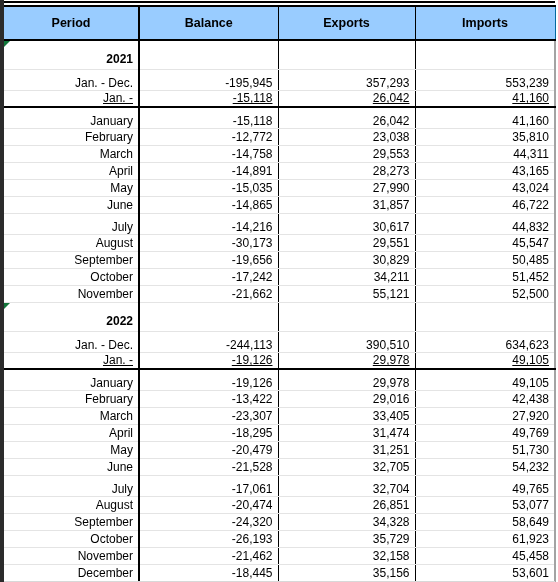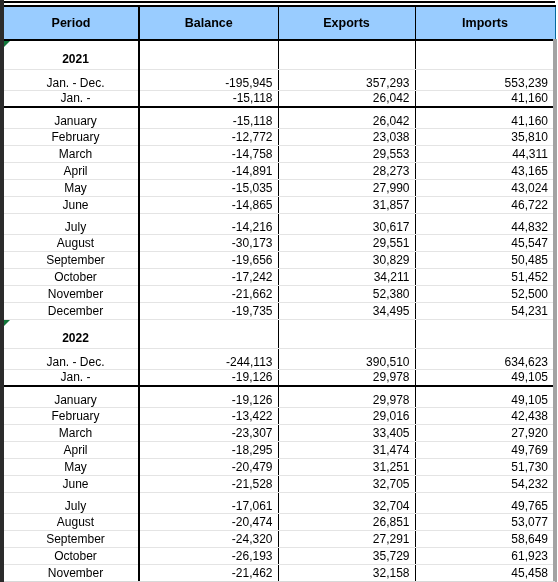--- a/index.html
+++ b/index.html
@@ -86,45 +86,45 @@
     padding: 0 5px;
     background: #ffffff;
     border-bottom: 1px solid #e4e4e4;
     border-right: 1px solid #000000;
     box-sizing: border-box;
     white-space: nowrap;
     overflow: hidden;
     vertical-align: middle;
   }
   tbody td.label {
-    text-align: center;
+    text-align: right;
     border-right: 2px solid #000000;
     position: relative;
     padding-left: 14px;
   }
   tbody td.num {
     text-align: right;
     font-variant-numeric: tabular-nums;
   }
-  tbody td.lastcol { border-right: 4px solid #a3a3a3; }
+  tbody td.lastcol { border-right: 2px solid #a3a3a3; }
 
   
   tr.year-row td {
     height: 29px;
     vertical-align: bottom;
     padding-bottom: 3px;
     border-bottom: 1px solid #e4e4e4;
   }
   tr.year-row td.label { font-weight: bold; }
 
   
   tr.block-start td { height: 21px; padding-top: 4px; vertical-align: bottom; }
 
   
-  tr.heavy-under td { border-bottom: 2px solid #000000; }
+  tr.heavy-under td { border-bottom: 2px solid #000000; text-decoration: underline; }
 
   
   .green-tri {
     position: absolute;
     left: 0;
     top: 0;
     width: 0; height: 0;
     border-left: 6px solid #11763a;
     border-bottom: 6px solid transparent;
     pointer-events: none;
@@ -239,28 +239,22 @@
           </tr>
           <tr>
             <td class="label">October</td>
             <td class="num">-17,242</td>
             <td class="num">34,211</td>
             <td class="num lastcol">51,452</td>
           </tr>
           <tr>
             <td class="label">November</td>
             <td class="num">-21,662</td>
-            <td class="num">52,380</td>
+            <td class="num">55,121</td>
             <td class="num lastcol">52,500</td>
-          </tr>
-          <tr>
-            <td class="label">December</td>
-            <td class="num">-19,735</td>
-            <td class="num">34,495</td>
-            <td class="num lastcol">54,231</td>
           </tr>
           <tr class="year-row">
             <td class="label"><span class="green-tri" style="border-left-color: rgb(17, 118, 58);"></span><span>2022</span></td>
             <td class="num"></td>
             <td class="num"></td>
             <td class="num lastcol"></td>
           </tr>
           <tr class="block-start">
             <td class="label">Jan. - Dec.</td>
             <td class="num">-244,113</td>
@@ -317,21 +311,21 @@
           </tr>
           <tr>
             <td class="label">August</td>
             <td class="num">-20,474</td>
             <td class="num">26,851</td>
             <td class="num lastcol">53,077</td>
           </tr>
           <tr>
             <td class="label">September</td>
             <td class="num">-24,320</td>
-            <td class="num">27,291</td>
+            <td class="num">34,328</td>
             <td class="num lastcol">58,649</td>
           </tr>
           <tr>
             <td class="label">October</td>
             <td class="num">-26,193</td>
             <td class="num">35,729</td>
             <td class="num lastcol">61,923</td>
           </tr>
           <tr>
             <td class="label">November</td>

